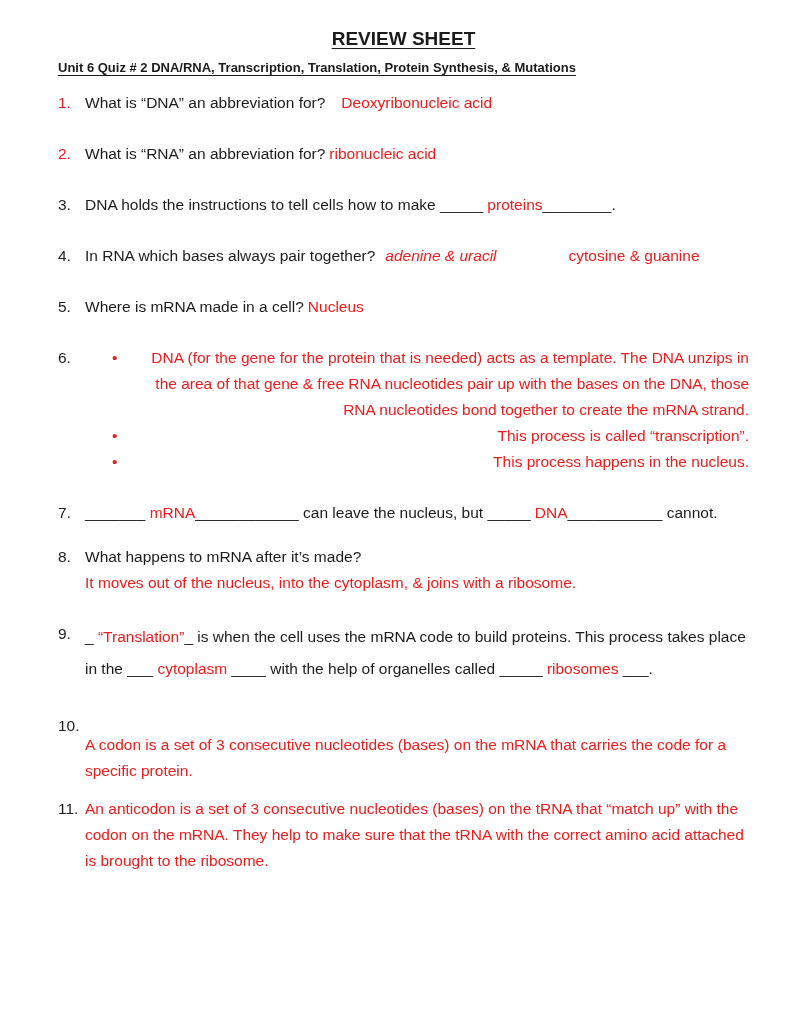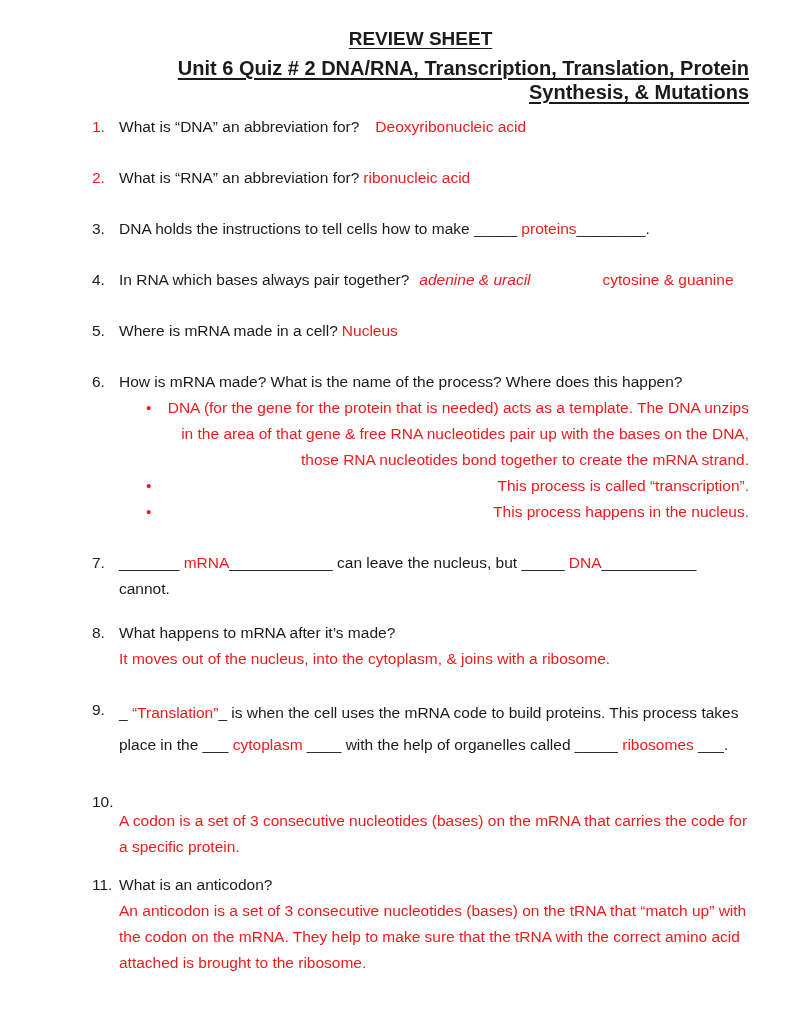--- a/index.html
+++ b/index.html
@@ -4,27 +4,27 @@
 <style>
   :root{
     --red:#ed1c1c;
     --ink:#1b1b1b;
   }
   html,body{margin:0;padding:0;}
   body{
     width:791px;height:1024px;background:#ffffff;overflow:hidden;
     font-family:"Liberation Sans", sans-serif;color:var(--ink);
   }
-  .page{padding:28px 42px 0 58px;font-size:15.5px;line-height:26px;margin-left:34px;}
+  .page{padding:28px 42px 0 58px;font-size:15.5px;line-height:26px;}
   .title{
     text-align:center;font-weight:700;font-size:19px;line-height:22px;
     text-decoration:underline;text-underline-offset:3px;margin:0;
   }
   .subtitle{
-    text-align:right;font-weight:700;font-size:20px;line-height:24px;
+    text-align:left;font-weight:700;font-size:13px;line-height:24px;
     text-decoration:underline;text-underline-offset:3px;margin:6px 0 0 0;
   }
   .qlist{margin-top:10px;}
   .q{display:flex;margin-bottom:25px;}
   .q .num{flex:0 0 27px;}
   .q .body{flex:1;min-width:0;}
   .red{color:var(--red);}
   .num-red{color:var(--red);}
   .ans-gap-lg{margin-left:16px;}
   .ans-gap-sm{margin-left:4px;}
@@ -72,21 +72,20 @@
     </div>
 
     <div class="q">
       <span class="num">5.</span>
       <span class="body"><span>Where is mRNA made in a cell?</span><span class="red ans-gap-sm">Nucleus</span></span>
     </div>
 
     <div class="q">
       <span class="num">6.</span>
       <span class="body">
-        <div>How is mRNA made? What is the name of the process? Where does this happen?</div>
         <div class="bullets">
           <div class="bullet">
             <span class="dot">•</span>
             <span class="btext">DNA (for the gene for the protein that is needed) acts as a template. The DNA unzips in the area of that gene &amp; free RNA nucleotides pair up with the bases on the DNA, those RNA nucleotides bond together to create the mRNA strand.</span>
           </div>
           <div class="bullet">
             <span class="dot">•</span>
             <span class="btext">This process is called “transcription”.</span>
           </div>
           <div class="bullet">
@@ -118,19 +117,18 @@
     <div class="q q10">
       <span class="num">10.</span>
       <span class="body">
         <div class="answer">A codon is a set of 3 consecutive nucleotides (bases) on the mRNA that carries the code for a specific protein.</div>
       </span>
     </div>
 
     <div class="q">
       <span class="num">11.</span>
       <span class="body">
-        <div>What is an anticodon?</div>
         <div class="answer">An anticodon is a set of 3 consecutive nucleotides (bases) on the tRNA that “match up” with the codon on the mRNA. They help to make sure that the tRNA with the correct amino acid attached is brought to the ribosome.</div>
       </span>
     </div>
 
   </div>
 </div>
 
 </body></html>

